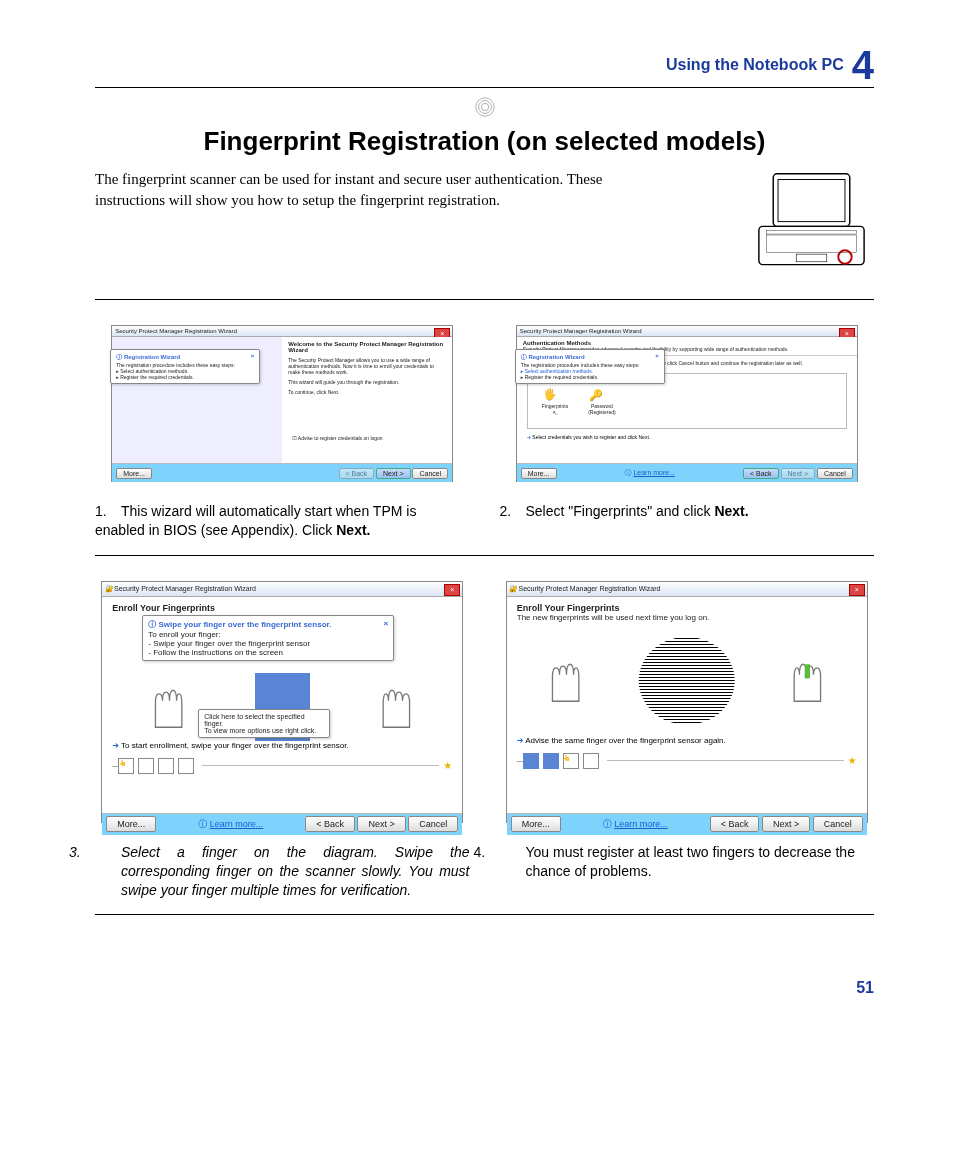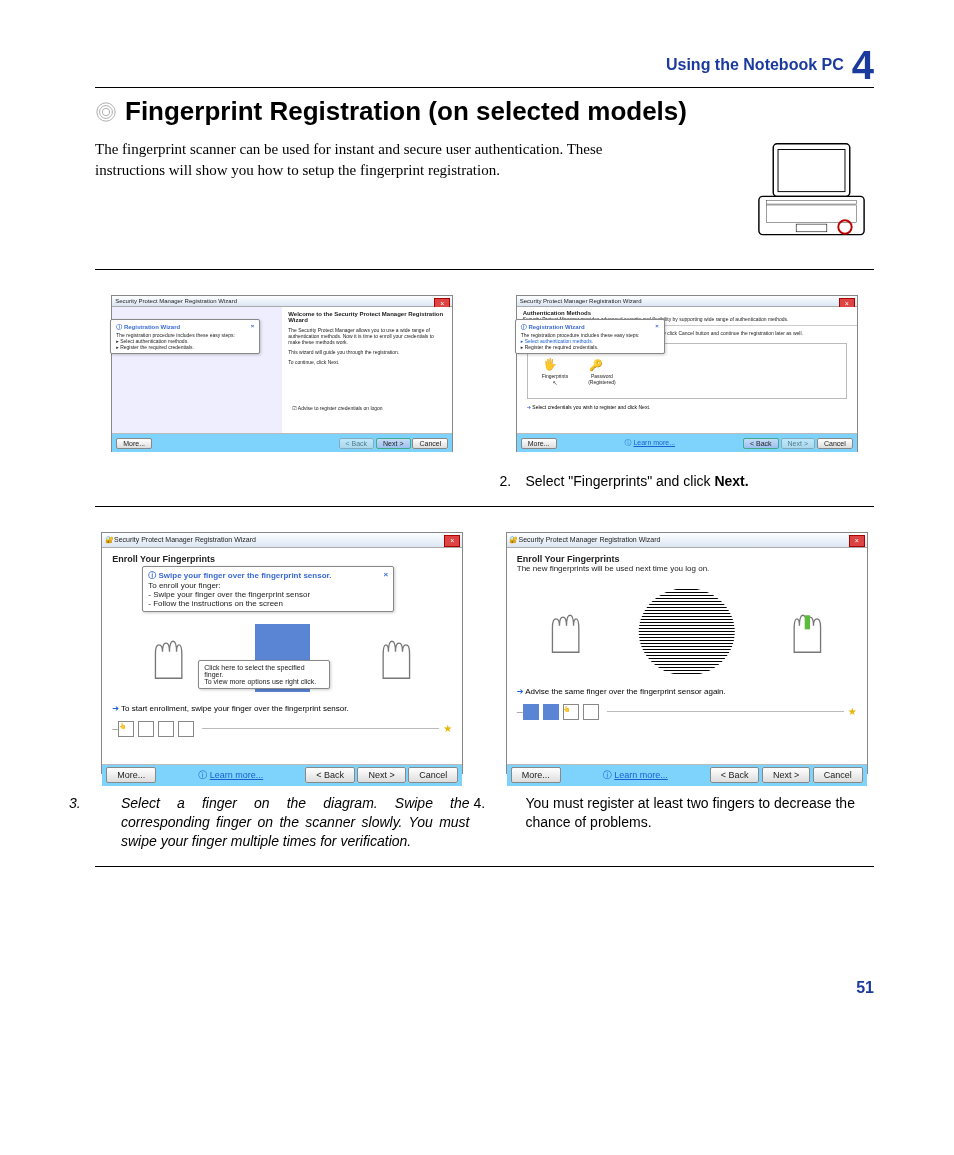--- a/index.html
+++ b/index.html
@@ -35,20 +35,21 @@
     color: #1a3a9e;
     font-weight: bold;
     font-size: 40px;
     line-height: 1;
   }
   .title-row {
     display: flex;
     align-items: center;
     gap: 8px;
     margin-bottom: 12px;
+    flex-direction: column;
   }
   .title-icon {
     width: 22px;
     height: 22px;
     opacity: 0.5;
   }
   .page-title {
     font-size: 26px;
     font-weight: bold;
     color: #000;
@@ -252,20 +253,23 @@
         </div>
         <div class="bottom-bar">
           <span class="btn">More...</span>
           <span>
             <span class="btn" style="opacity:.5">&lt; Back</span>
             <span class="btn primary">Next &gt;</span>
             <span class="btn">Cancel</span>
           </span>
         </div>
       </div>
+      <div class="step-text">
+        <span class="num">1.</span><span>This wizard will automatically start when TPM is enabled in BIOS (see  Appendix). Click </span><b>Next.</b>
+      </div>
     </div>
 
     <div class="step-col">
       <div class="screenshot-box ss2">
         <div class="titlebar small-titlebar">
           <span>Security Protect Manager Registration Wizard</span>
           <span class="closebtn">×</span>
         </div>
         <div class="wiz-body" style="height:126px;flex-direction:column;">
           <div style="padding:3px 6px;border-bottom:1px solid #ccc;">
@@ -337,21 +341,21 @@
             <svg class="hand" viewBox="0 0 40 50">
                 <path d="M32 48 L32 20 Q32 10 28 10 Q24 10 24 18 Q24 8 20 8 Q16 8 16 18 Q16 6 12 6 Q8 6 8 18 Q8 10 5 10 Q2 10 2 22 L2 48 Z" fill="#fff" stroke="#777" stroke-width="1.5"></path>
               </svg>
           </div>
 
           <div class="tooltip-small" style="left:96px;top:112px;width:120px;font-size:7px;">
             <div>Click here to select the specified finger.</div>
             <div>To view more options use right click.</div>
           </div>
 
-          <div style="font-size:8px;margin-top:12px;color:#1a5fd0">➔ <span style="color:#000">To start enrollment, swipe your finger over the fingerprint sensor.</span></div>
+          <div style="font-size:8px;margin-top:0;color:#1a5fd0">➔ <span style="color:#000">To start enrollment, swipe your finger over the fingerprint sensor.</span></div>
 
           <div style="margin-top:8px;display:flex;align-items:center;">
             <span>—</span>
             <span class="prog-box" style="position:relative">👆</span>
             <span class="prog-box"></span>
             <span class="prog-box"></span>
             <span class="prog-box"></span>
             <span style="flex:1;border-top:1px solid #bbb;margin:0 4px"></span>
             <span class="star">★</span>
           </div>

